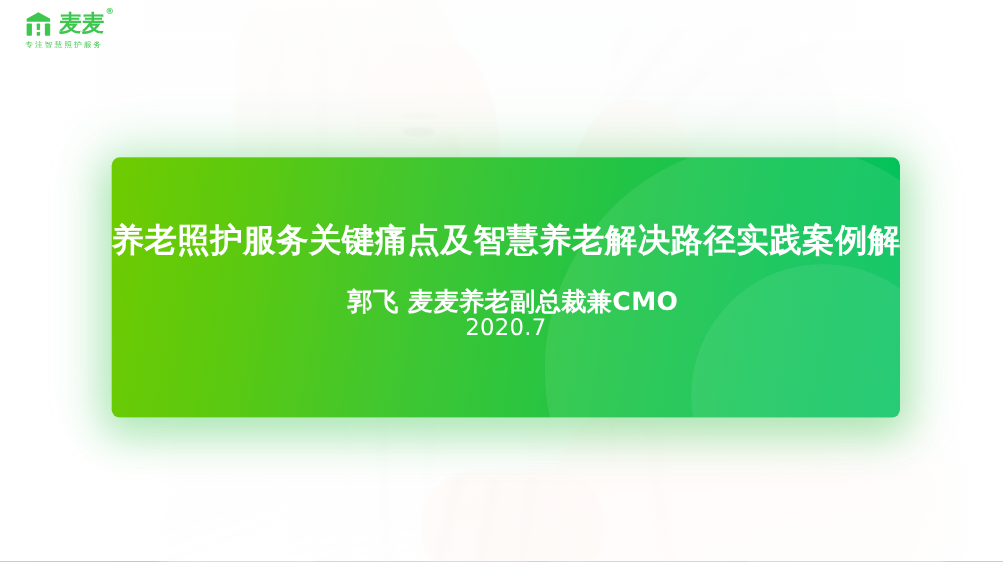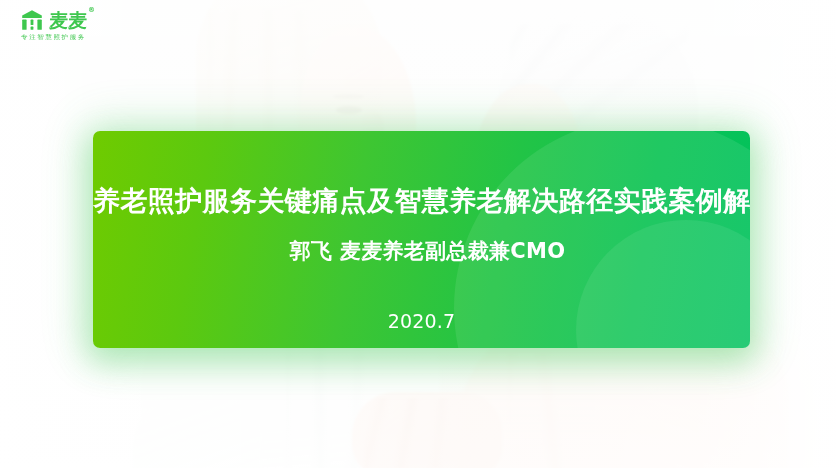--- a/index.html
+++ b/index.html
@@ -352,21 +352,20 @@
     right: 0;
     top: 130px;
     text-align: center;
     color: #ffffff;
     font-family: "DejaVu Sans", "Liberation Sans", sans-serif;
     font-size: 19px;
     font-weight: 400;
     letter-spacing: 0.2px;
     line-height: 1.3;
     white-space: nowrap;
-    margin-top: 48px;
   }
 </style>
 </head>
 <body>
 
 <div id="slide">
 
   <div class="photo-layer">
     <div class="photo-base"></div>
 

